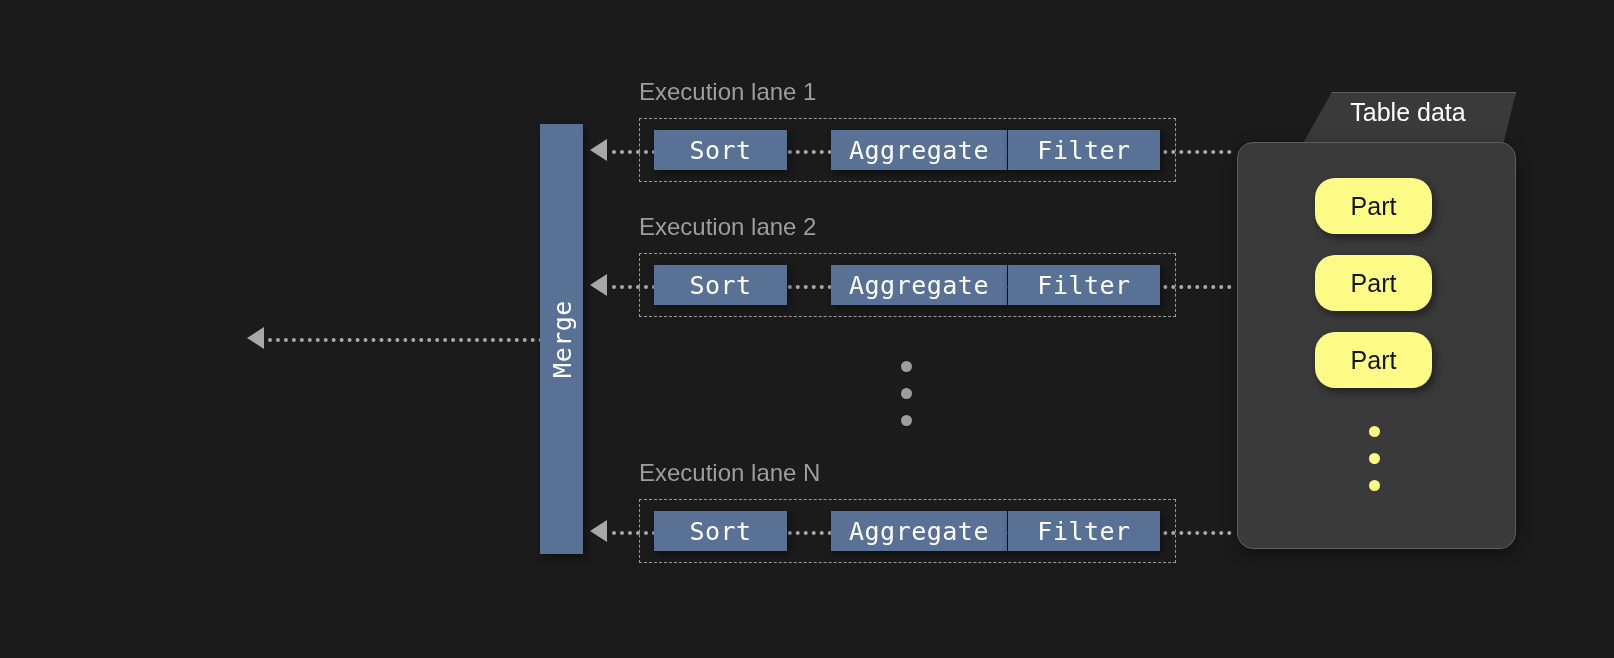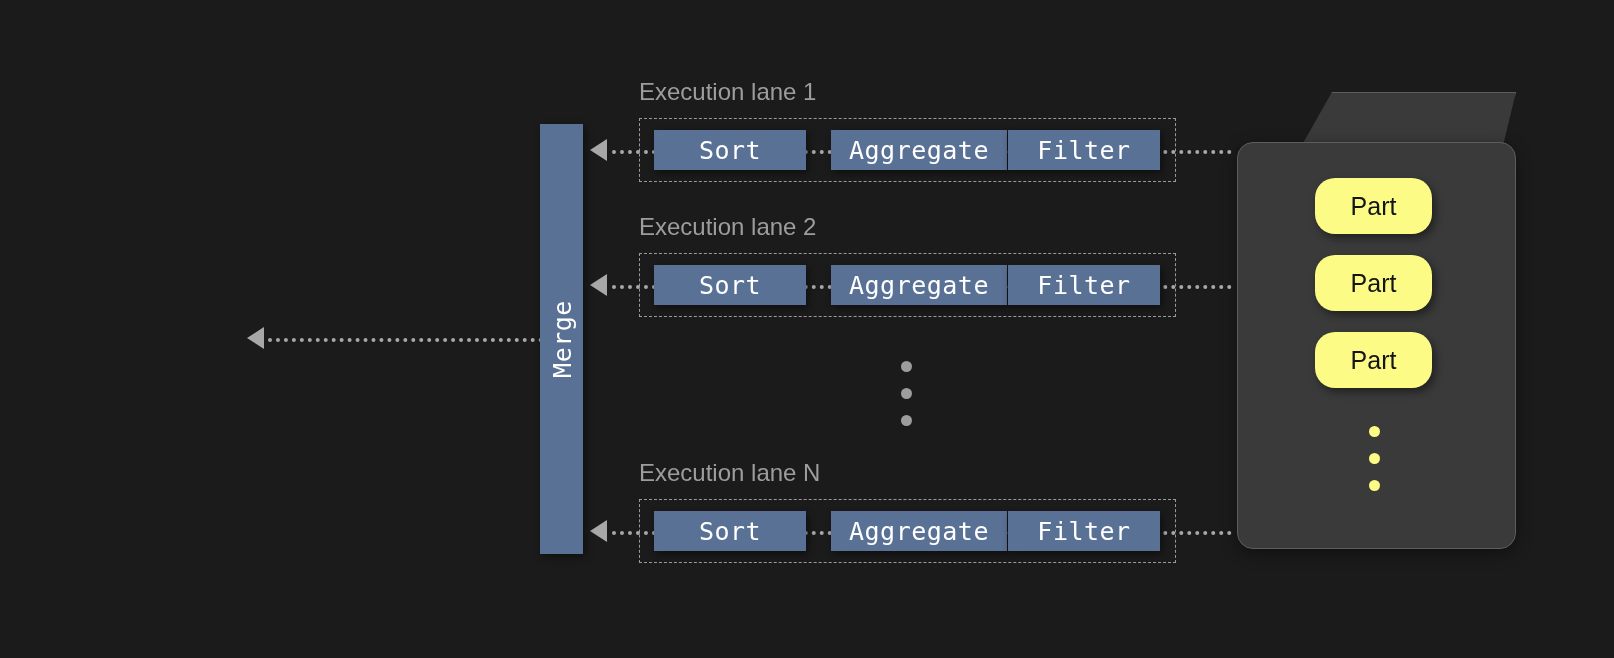--- a/index.html
+++ b/index.html
@@ -31,21 +31,21 @@
     background: #5a7196;
     color: #ffffff;
     font-family: "DejaVu Sans Mono", "Liberation Mono", monospace;
     display: flex;
     align-items: center;
     justify-content: center;
     letter-spacing: 0.5px;
     z-index: 6;
     box-shadow: 2px 3px 7px rgba(0,0,0,0.45);
   }
-  .op-sort      { width: 152px; height: 40px; font-size: 25px; }
+  .op-sort      { width: 133px; height: 40px; font-size: 25px; }
   .op-aggregate { width: 176px; height: 40px; font-size: 25px; }
   .op-filter    { width: 152px; height: 40px; font-size: 25px; }
   .op-limit     { width: 153px; height: 36px; font-size: 25px; }
 
   
   .merge-bar {
     left: 540px; top: 124px;
     width: 43px; height: 430px;
     background: #5a7196;
     z-index: 6;
@@ -210,20 +210,21 @@
 
   <div class="node lane-caption" style="top:459px;">Execution lane N</div>
   <div class="node lane-box" style="top:499px;"></div>
   <div class="node op op-sort" style="left:654px; top:511px;">Sort</div>
   <div class="node op op-aggregate" style="left:831px; top:511px;">Aggregate</div>
   <div class="node op op-filter" style="left:1008px; top:511px;">Filter</div>
 
   <div class="node table-data-wrap">
     <div class="td-tab"></div>
     <div class="td-body"></div>
+    <div class="td-tab-label">Table data</div>
 
     <div class="part-box" style="left:78px; top:86px;">Part</div>
     <div class="part-box" style="left:78px; top:163px;">Part</div>
     <div class="part-box" style="left:78px; top:240px;">Part</div>
 
     <div class="node vdot-yellow" style="left:132px; top:334px;"></div>
     <div class="node vdot-yellow" style="left:132px; top:361px;"></div>
     <div class="node vdot-yellow" style="left:132px; top:388px;"></div>
   </div>
 

